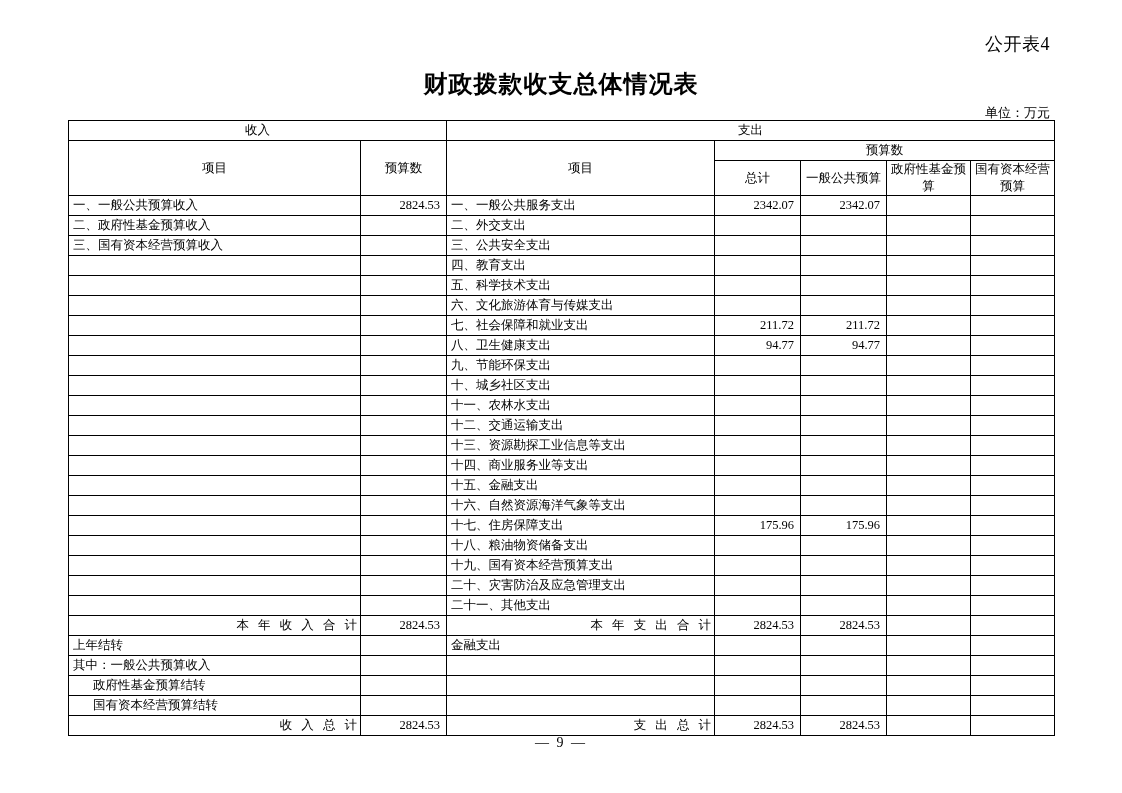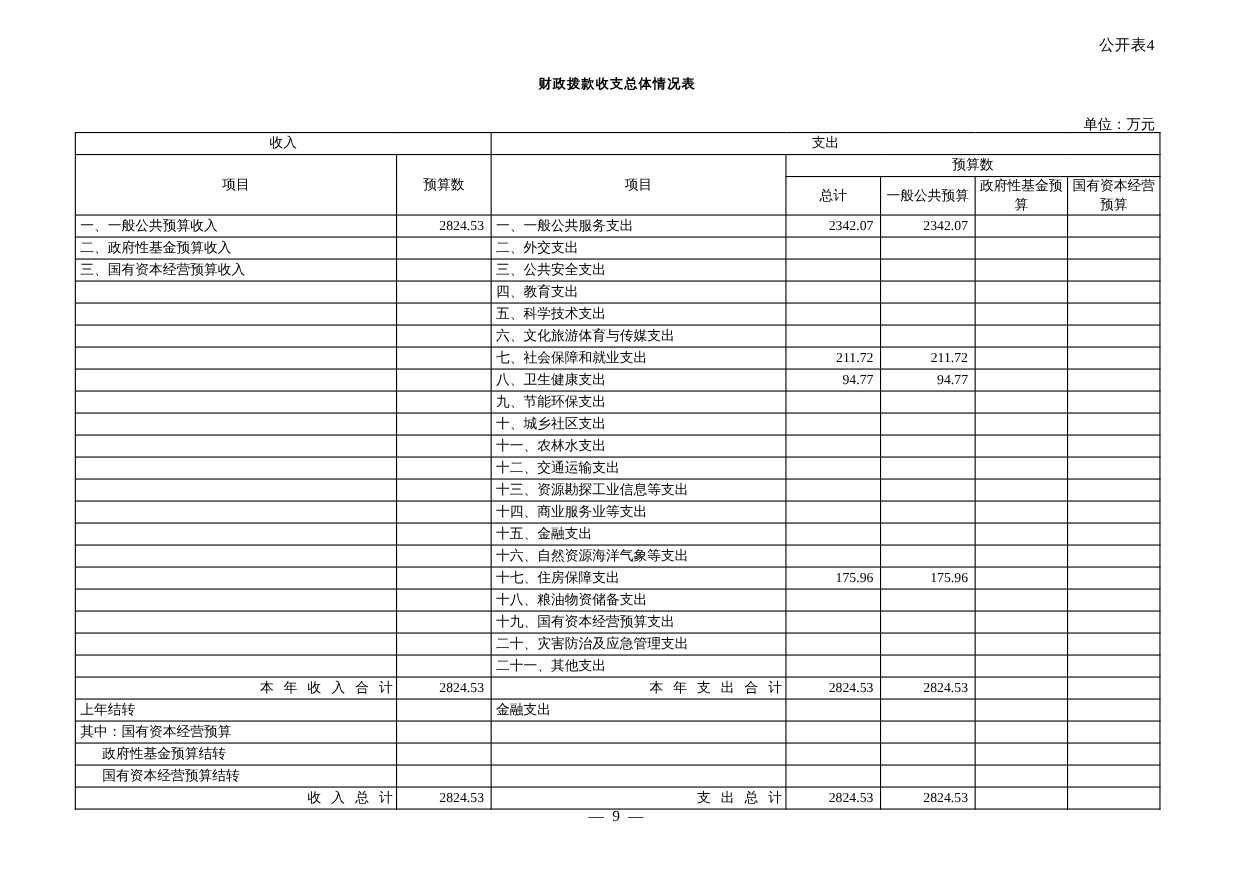--- a/index.html
+++ b/index.html
@@ -18,30 +18,30 @@
   .page {
     position: relative;
     width: 1122px;
     height: 793px;
     box-sizing: border-box;
   }
   .header-right {
     position: absolute;
     top: 32px;
     right: 72px;
-    font-size: 14px;
+    font-size: 18px;
     letter-spacing: 0.5px;
   }
   .doc-title {
     position: absolute;
     top: 68px;
     left: 0;
     width: 1122px;
     text-align: center;
-    font-size: 12px;
+    font-size: 24px;
     font-weight: bold;
     letter-spacing: 1px;
   }
   .unit-line {
     position: absolute;
     top: 104px;
     right: 72px;
     font-size: 13px;
   }
   table.main {
@@ -324,21 +324,21 @@
         <tr>
           <td class="c-left">上年结转</td>
           <td class="c-right"></td>
           <td class="c-left">金融支出</td>
           <td class="c-right"></td>
           <td class="c-right"></td>
           <td class="c-right"></td>
           <td class="c-right"></td>
         </tr>
         <tr>
-          <td class="c-left">其中：国有资本经营预算</td>
+          <td class="c-left">其中：一般公共预算收入</td>
           <td class="c-right"></td>
           <td class="c-left"></td>
           <td class="c-right"></td>
           <td class="c-right"></td>
           <td class="c-right"></td>
           <td class="c-right"></td>
         </tr>
         <tr>
           <td class="c-left pad-l3">政府性基金预算结转</td>
           <td class="c-right"></td>

